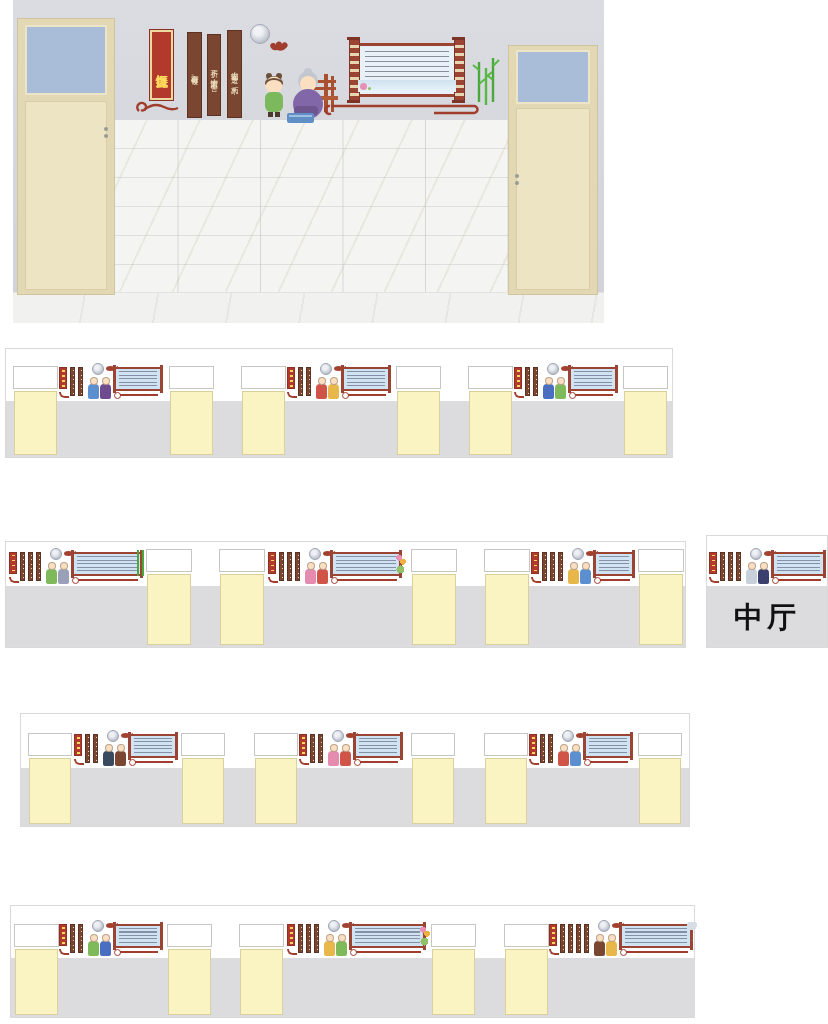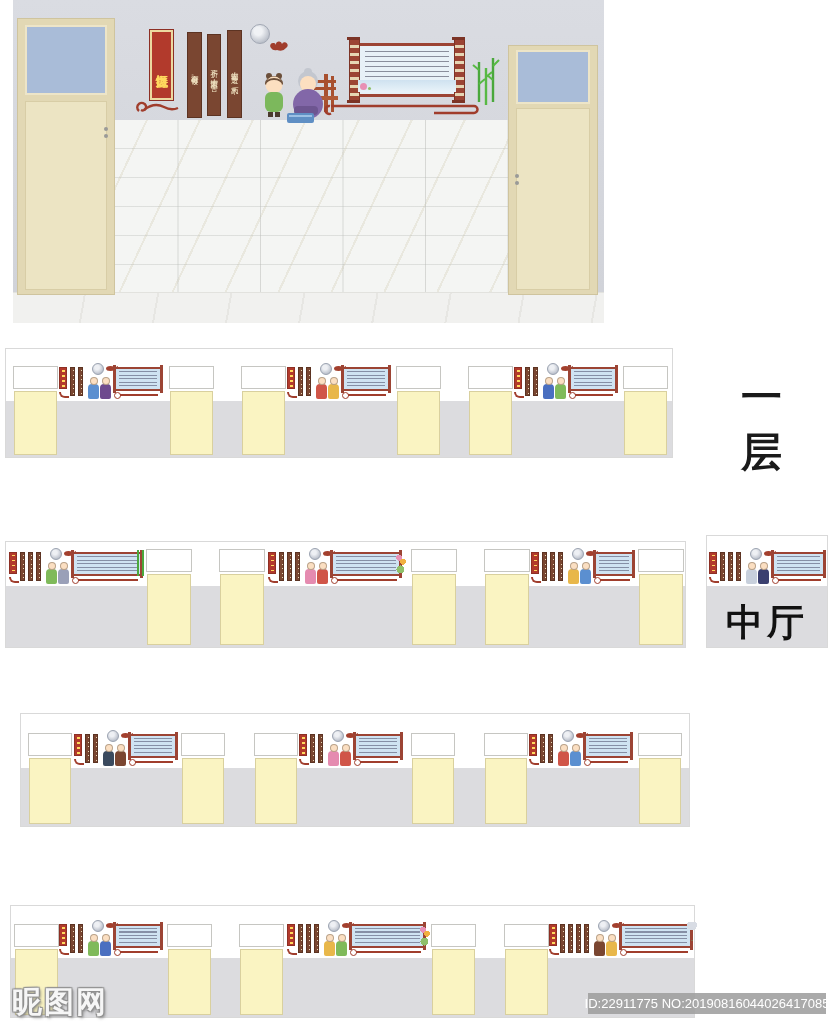--- a/index.html
+++ b/index.html
@@ -111,21 +111,21 @@
   .x-flower{background:radial-gradient(circle at 30% 30%,#e890b4 0 3px,transparent 3px),
     radial-gradient(circle at 70% 45%,#f0b040 0 3px,transparent 3px),
     radial-gradient(circle at 45% 75%,#8fc06a 0 4px,transparent 4px);}
   .x-fan{background:radial-gradient(circle at 50% 25%,#d8dce4 0 5px,transparent 5px),
     linear-gradient(180deg,transparent 10px,#8a6a4a 10px 11px,transparent 11px);
     background-size:100% 12px,2px 100%;background-position:0 0,4px 8px;background-repeat:no-repeat;}
 
   
   .floor-label{position:absolute;color:#1a1a1a;font-weight:700;letter-spacing:5px;}
   #label-floor1{left:741px;top:370px;font-size:41px;}
-  .hall-label{position:absolute;left:0;right:0;color:#111;font-weight:700;font-size:37px;
+  .hall-label{position:absolute;left:0;right:0;color:#111;font-weight:700;font-size:29px;
     text-align:center;letter-spacing:4px;}
 
   
   .watermark{position:absolute;left:12px;top:982px;display:flex;align-items:flex-end;gap:9px;
     pointer-events:none;}
   .wm-site{font-size:30px;font-weight:700;color:rgba(255,255,255,.92);letter-spacing:2px;
     text-shadow:1px 1px 1px #8f8f8f,-1px -1px 1px #8f8f8f,1px -1px 1px #8f8f8f,-1px 1px 1px #8f8f8f,2px 2px 3px rgba(100,100,100,.6);}
   .wm-url{font-size:27px;font-weight:700;color:rgba(252,252,252,.88);
     text-shadow:1px 1px 1px #9a9a9a,-1px -1px 1px #9a9a9a,2px 2px 3px rgba(110,110,110,.55);}
   .id-bar{position:absolute;left:588px;top:993px;width:238px;height:21px;
@@ -528,20 +528,17 @@
           </div>
           <div class="mc-banner" style="left: 71px; width: 72px;">
             <div class="mb-txt"></div>
           </div>
           <div class="mc-line" style="left: 77px; width: 62px;"></div>
           <div class="mc-extra x-fan"></div>
         </div>
       </div>
     </div>
 
-  <div class="floor-label" id="label-floor1">一层</div>
 
   <div class="watermark">
-    <span class="wm-site">昵图网</span>
   </div>
-  <div class="id-bar">ID:22911775 NO:20190816044026417085</div>
 
 </div>
 
 </body></html>

